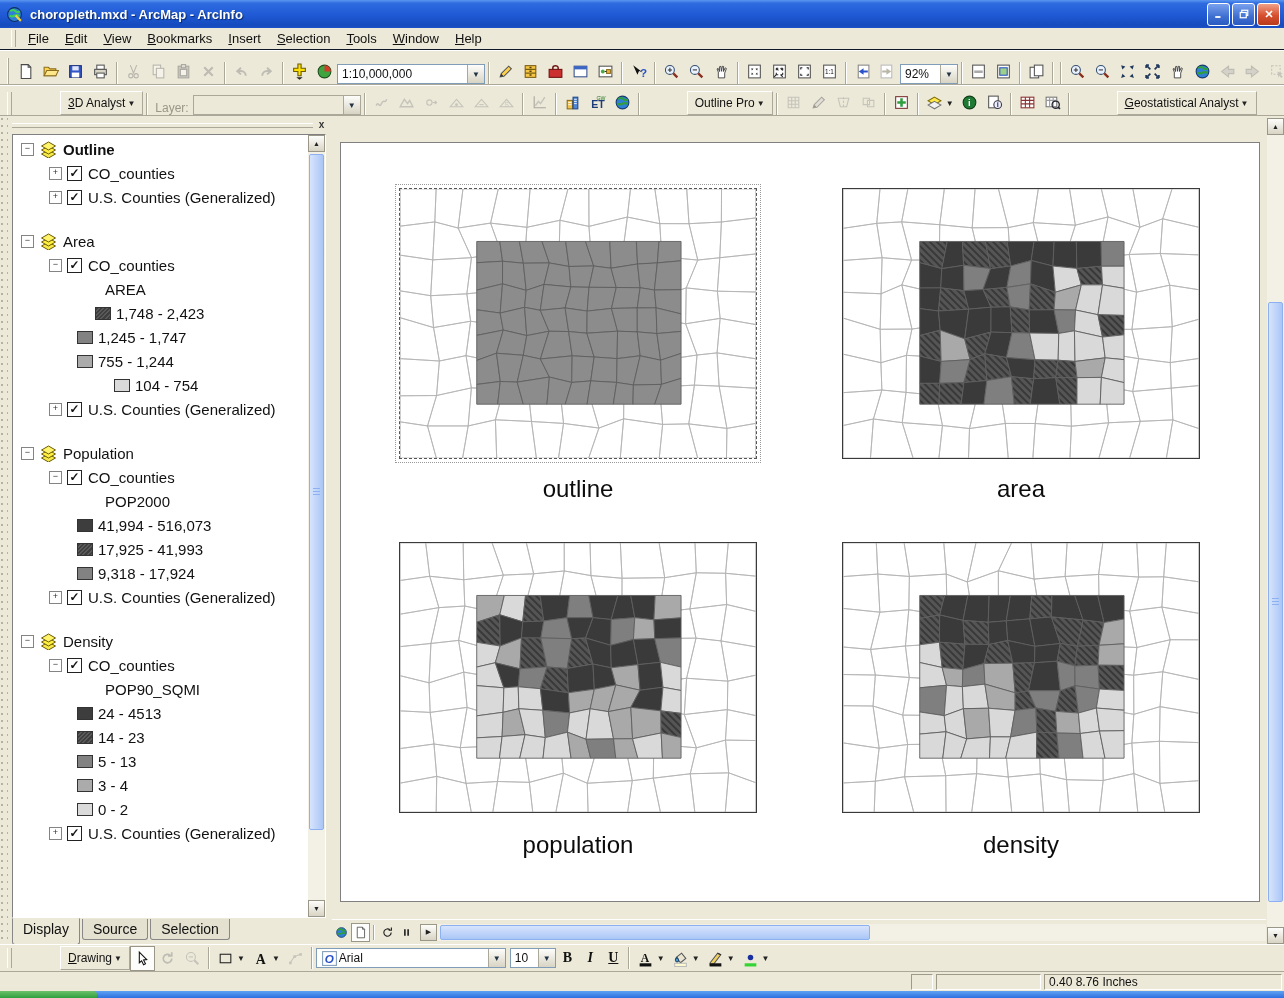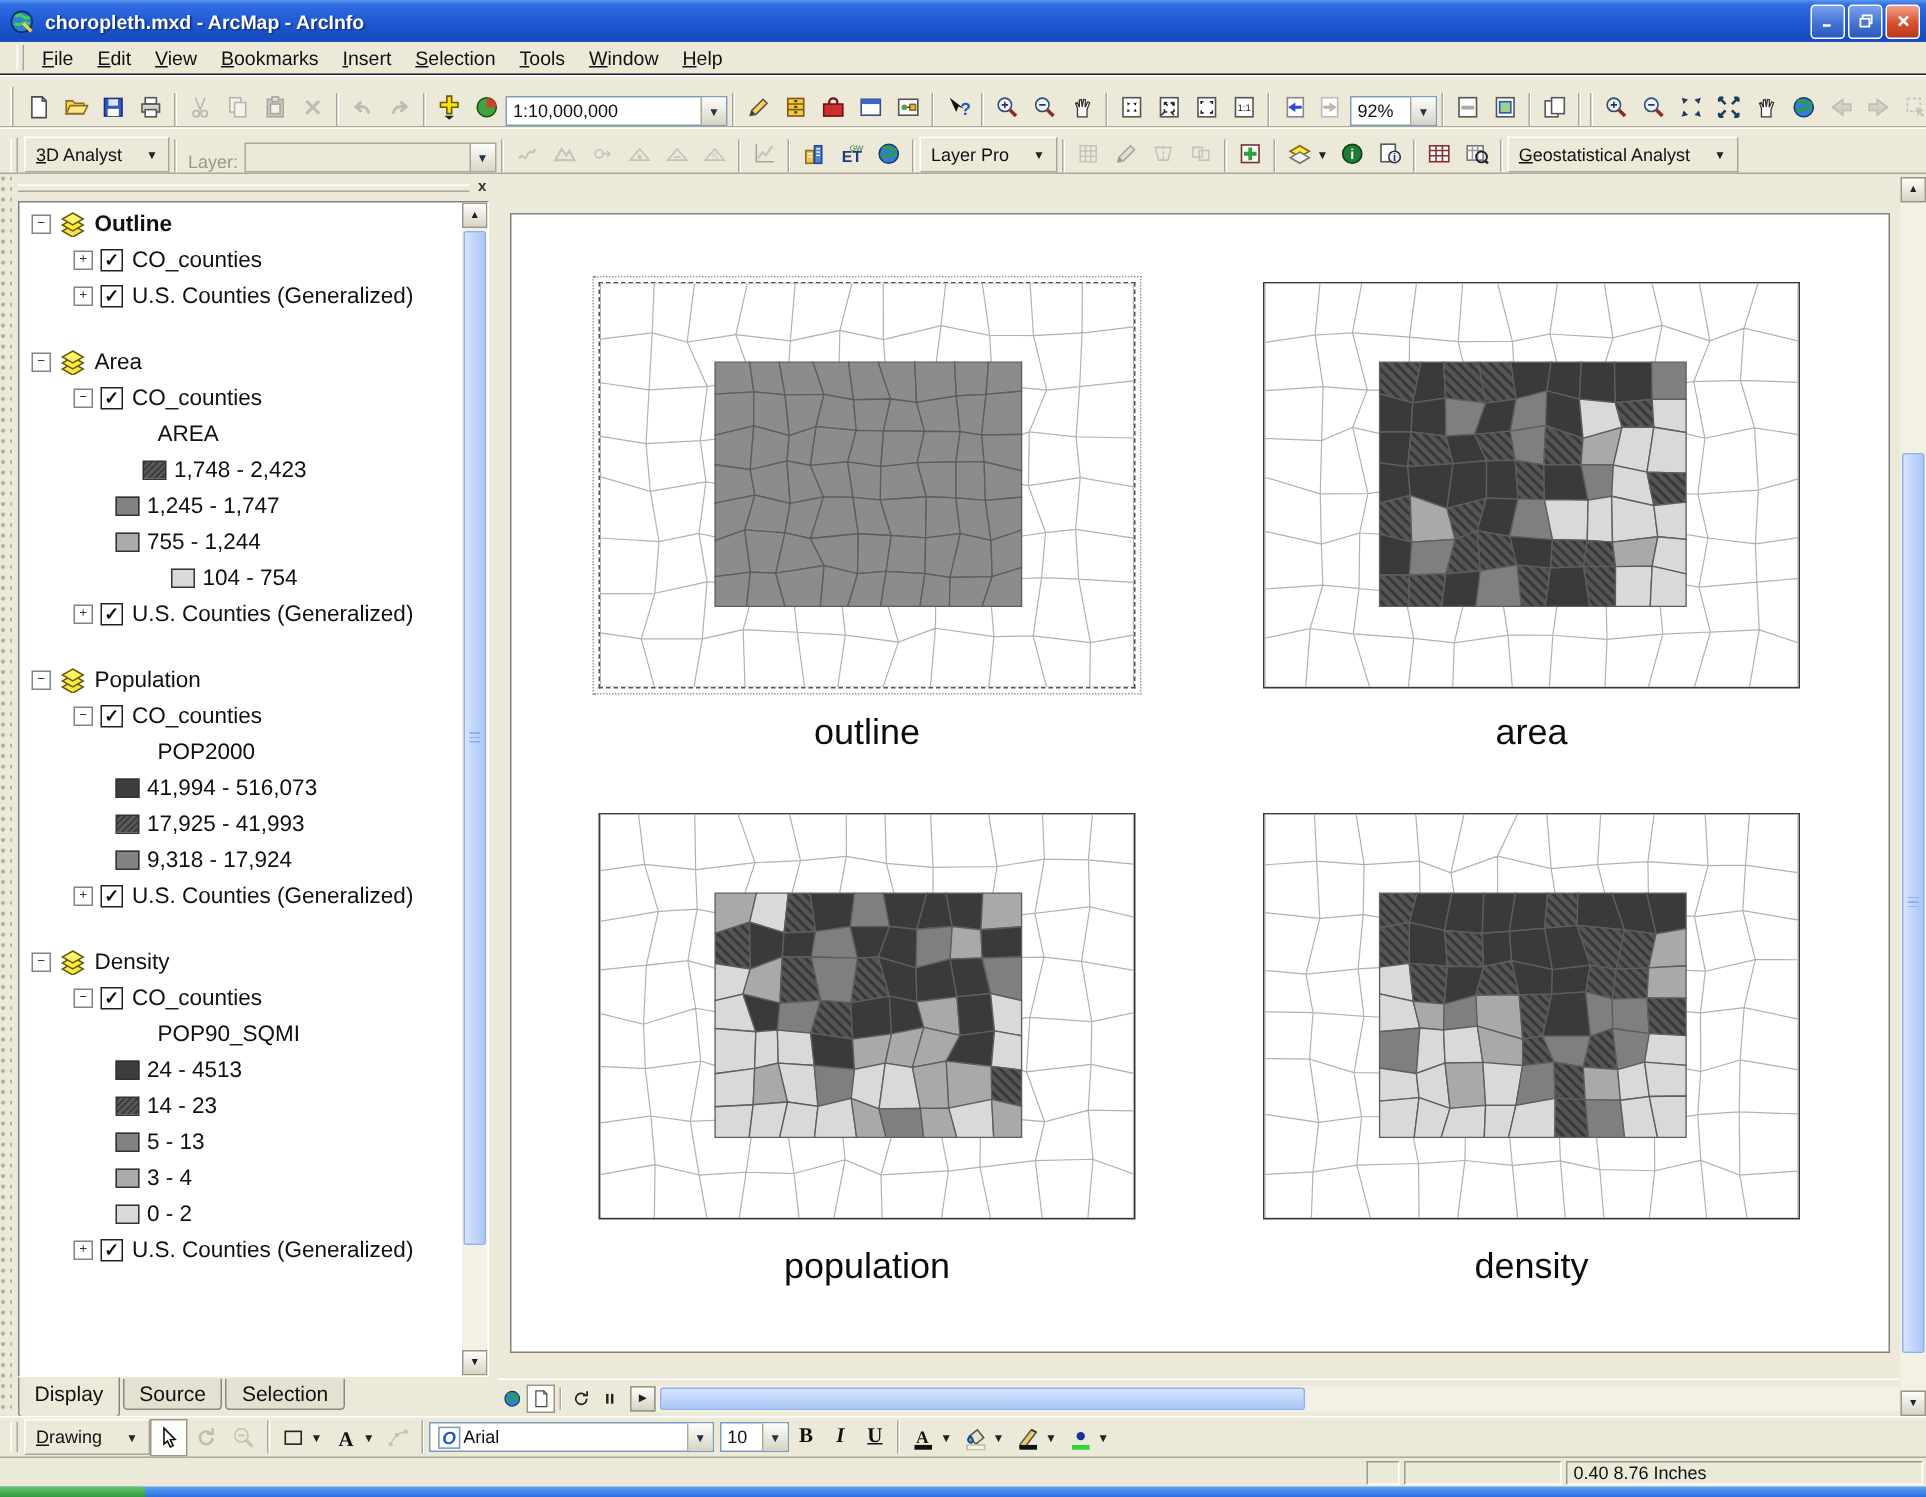--- a/index.html
+++ b/index.html
@@ -31,22 +31,22 @@
   .tbtn.dis svg{opacity:.45;filter:saturate(0);}
   .tbtn.pressed{border:1px solid #9a9789;background:#fdfdfb;box-sizing:border-box;}
   .sep{width:1px;height:22px;background:#aca899;border-right:1px solid #fff;margin:0 3px;flex:none;}
   .combo{display:flex;align-items:center;background:#fff;border:1px solid #7f9db9;height:20px;
     font-size:12px;padding-left:4px;box-sizing:border-box;flex:none;}
   .combo .ctext{flex:1;overflow:hidden;white-space:nowrap;}
   .combo .cbtn{width:16px;height:100%;border-left:1px solid #aca899;flex:none;
     background:linear-gradient(#fdfdfb,#d8d4c4);display:flex;align-items:center;justify-content:center;
     font-size:8px;color:#234;}
   .combo.dis{background:#ECE9D8;border-color:#aca899;color:#9a9789;}
-  .dropbtn{height:22px;display:flex;align-items:center;padding:0 7px;gap:16px;font-size:12px;flex:none;
-    border:1px solid #fff;border-right-color:#aca899;border-bottom-color:#aca899;background:#ECE9D8;}
+  .dropbtn{height:22px;display:flex;align-items:center;padding:0 7px;gap:2px;font-size:12px;flex:none;
+    border:1px solid #fff;border-right-color:#aca899;border-bottom-color:#aca899;background:#ECE9D8;margin-left:44px;}
   .caret{font-size:8px;color:#222;}
   .tlabel{font-size:12px;color:#9a9789;margin:0 4px;flex:none;}
   
   #client{position:absolute;left:0;top:116px;width:100%;height:828px;background:#ECE9D8;}
   #dockstrip{position:absolute;left:0;top:0;width:8px;height:100%;
     background-image:radial-gradient(circle at 2px 3px,#b5b19e 1.2px,transparent 1.5px);
     background-size:6px 7px;}
   
   #toc{position:absolute;left:8px;top:0;width:322px;height:828px;}
   #toc-grip{position:absolute;left:2px;top:2px;right:2px;height:14px;display:flex;align-items:center;}
@@ -502,21 +502,21 @@
         </svg>
       </span>
     <span class="tbtn">
         <svg viewBox="0 0 16 16">
           <circle cx="8" cy="8" r="6" fill="#2f7fd6" stroke="#173a6b"></circle>
           <path d="M4 5c2-2 4-1 5 0s3 1 4 0M3.5 9c2 1.5 4 .5 5 0s3-.5 4 .5" stroke="#2f9e3f" stroke-width="2" fill="none"></path>
         </svg>
       </span>
     <span class="sep"></span>
     <span class="dropbtn">
-        <span>Layer Pro</span>
+        <span>Outline Pro</span>
         <span class="caret">▼</span>
       </span>
     <span class="sep"></span>
     <span class="tbtn dis">
         <svg viewBox="0 0 16 16">
           <path d="M3 3h10v10H3z" fill="none" stroke="#9a9789"></path>
           <path d="M3 6.3h10M3 9.6h10M6.3 3v10M9.6 3v10" stroke="#9a9789"></path>
         </svg>
       </span>
     <span class="tbtn dis">

